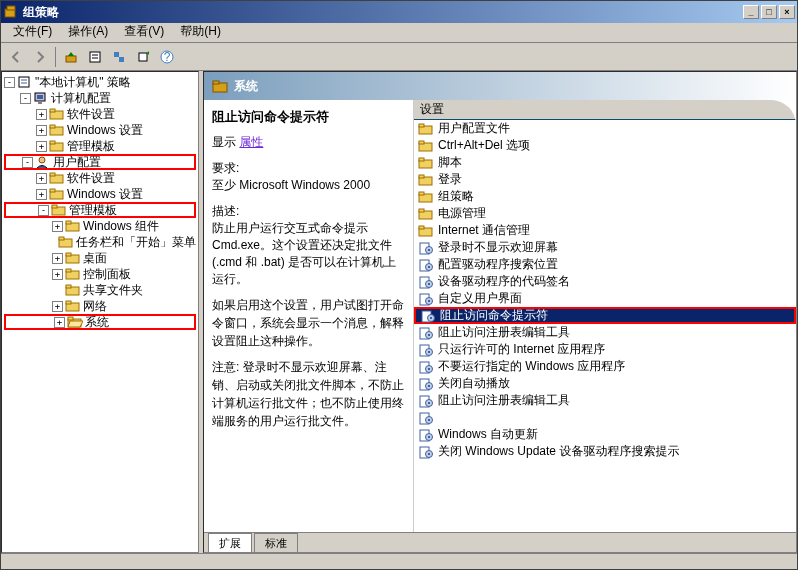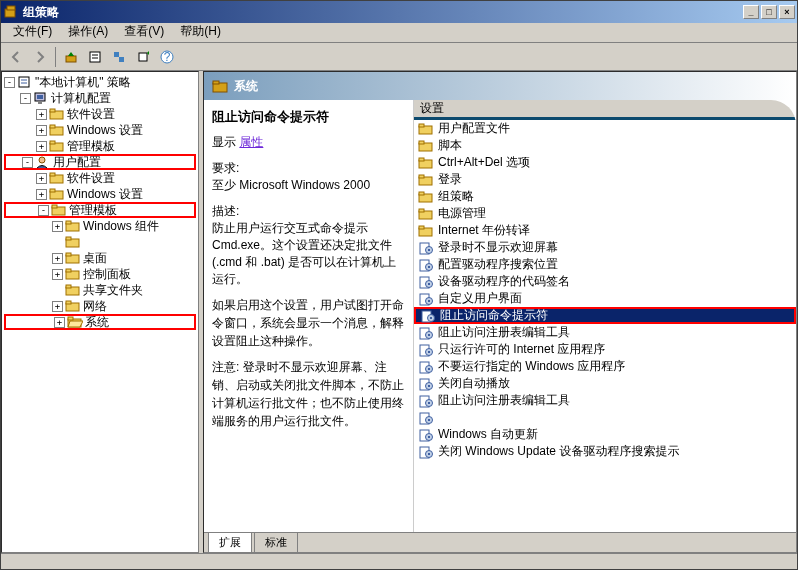--- a/index.html
+++ b/index.html
@@ -34,27 +34,27 @@
 .rp-header { height: 28px; background: linear-gradient(to right, #7b9ebd, #ffffff); display: flex; align-items: center; padding: 0 8px; color: white; font-weight: bold; }
 .rp-header .hicon { margin-right: 6px; color: #d4a017; }
 .rp-body { flex: 1; display: flex; overflow: hidden; background: white; border-radius: 25px; }
 .rp-desc { width: 210px; padding: 8px; overflow: auto; border-right: 1px solid #ccc; }
 .rp-desc h3 { font-size: 13px; font-weight: bold; margin-bottom: 8px; }
 .rp-desc .lbl { margin-top: 4px; }
 .rp-desc a { color: #6d28d9; text-decoration: underline; cursor: pointer; }
 .rp-desc p { margin-top: 8px; line-height: 1.5; }
 
 .rp-list { flex: 1; overflow: auto; }
-.rp-listhead { height: 20px; background: #d4d0c8; border-bottom: 3px solid #0c4a6e; padding: 2px 6px; display: flex; align-items: center; position: sticky; top: 0; }
+.rp-listhead { height: 20px; background: #d4d0c8; border-bottom: 1px solid #0c4a6e; padding: 2px 6px; display: flex; align-items: center; position: sticky; top: 0; }
 .rp-row { height: 17px; display: flex; align-items: center; padding: 0 4px; cursor: pointer; white-space: nowrap; }
 .rp-row.selected { background: #0a246a; color: white; }
 .rp-row.selected.redbox { border: 2px solid red; }
 .rp-row .ricon { width: 16px; height: 14px; margin-right: 4px; display: inline-flex; align-items: center; justify-content: center; }
 
-.tabs { height: 20px; background: #d4d0c8; display: flex; align-items: flex-end; padding: 0 4px; border-top: 1px solid #808080; }
+.tabs { height: 20px; background: #d4d0c8; display: flex; align-items: center; padding: 0 4px; border-top: 1px solid #808080; }
 .tab { padding: 2px 10px; border: 1px solid #808080; border-bottom: none; background: #d4d0c8; cursor: pointer; margin-right: 2px; font-size: 11px; }
 .tab.active { background: white; }
 
 .scrollbar-bottom { height: 16px; background: #d4d0c8; border-top: 1px solid #808080; }
 
 svg { display: block; }
 </style>
 </head>
 <body>
 
@@ -243,20 +243,21 @@
         </div>
         <div class="tree-item">
           <span class="indent" style="width: 48px;"></span>
           <span class="noexp"></span>
           <span class="ticon2">
             <svg width="16" height="14">
               <rect x="1" y="4" width="13" height="8" fill="#f0d060" stroke="#a07000"></rect>
               <rect x="1" y="2" width="5" height="3" fill="#f0d060" stroke="#a07000"></rect>
             </svg>
           </span>
+          <span>任务栏和「开始」菜单</span>
         </div>
         <div class="tree-item">
           <span class="indent" style="width: 48px;"></span>
           <span class="expander">+</span>
           <span class="ticon2">
             <svg width="16" height="14">
               <rect x="1" y="4" width="13" height="8" fill="#f0d060" stroke="#a07000"></rect>
               <rect x="1" y="2" width="5" height="3" fill="#f0d060" stroke="#a07000"></rect>
             </svg>
           </span>
@@ -350,38 +351,38 @@
                 </span>
                 <span>用户配置文件</span>
               </div>
               <div class="rp-row">
                 <span class="ricon">
                   <svg width="16" height="14">
                     <rect x="1" y="4" width="13" height="8" fill="#f0d060" stroke="#a07000"></rect>
                     <rect x="1" y="2" width="5" height="3" fill="#f0d060" stroke="#a07000"></rect>
                   </svg>
                 </span>
+                <span>Ctrl+Alt+Del 选项</span>
+              </div>
+              <div class="rp-row">
+                <span class="ricon">
+                  <svg width="16" height="14">
+                    <rect x="1" y="4" width="13" height="8" fill="#f0d060" stroke="#a07000"></rect>
+                    <rect x="1" y="2" width="5" height="3" fill="#f0d060" stroke="#a07000"></rect>
+                  </svg>
+                </span>
                 <span>脚本</span>
               </div>
               <div class="rp-row">
                 <span class="ricon">
                   <svg width="16" height="14">
                     <rect x="1" y="4" width="13" height="8" fill="#f0d060" stroke="#a07000"></rect>
                     <rect x="1" y="2" width="5" height="3" fill="#f0d060" stroke="#a07000"></rect>
                   </svg>
                 </span>
-                <span>Ctrl+Alt+Del 选项</span>
-              </div>
-              <div class="rp-row">
-                <span class="ricon">
-                  <svg width="16" height="14">
-                    <rect x="1" y="4" width="13" height="8" fill="#f0d060" stroke="#a07000"></rect>
-                    <rect x="1" y="2" width="5" height="3" fill="#f0d060" stroke="#a07000"></rect>
-                  </svg>
-                </span>
                 <span>登录</span>
               </div>
               <div class="rp-row">
                 <span class="ricon">
                   <svg width="16" height="14">
                     <rect x="1" y="4" width="13" height="8" fill="#f0d060" stroke="#a07000"></rect>
                     <rect x="1" y="2" width="5" height="3" fill="#f0d060" stroke="#a07000"></rect>
                   </svg>
                 </span>
                 <span>组策略</span>
@@ -395,21 +396,21 @@
                 </span>
                 <span>电源管理</span>
               </div>
               <div class="rp-row">
                 <span class="ricon">
                   <svg width="16" height="14">
                     <rect x="1" y="4" width="13" height="8" fill="#f0d060" stroke="#a07000"></rect>
                     <rect x="1" y="2" width="5" height="3" fill="#f0d060" stroke="#a07000"></rect>
                   </svg>
                 </span>
-                <span>Internet 年份转译</span>
+                <span>Internet 通信管理</span>
               </div>
               <div class="rp-row">
                 <span class="ricon">
                   <svg width="16" height="14">
                     <rect x="2" y="2" width="9" height="11" fill="#fff" stroke="#4060a0"></rect>
                     <circle cx="11" cy="9" r="3.5" fill="#c0d0e8" stroke="#4060a0"></circle>
                     <rect x="10" y="8" width="2" height="2" fill="#4060a0"></rect>
                   </svg>
                 </span>
                 <span>登录时不显示欢迎屏幕</span>

